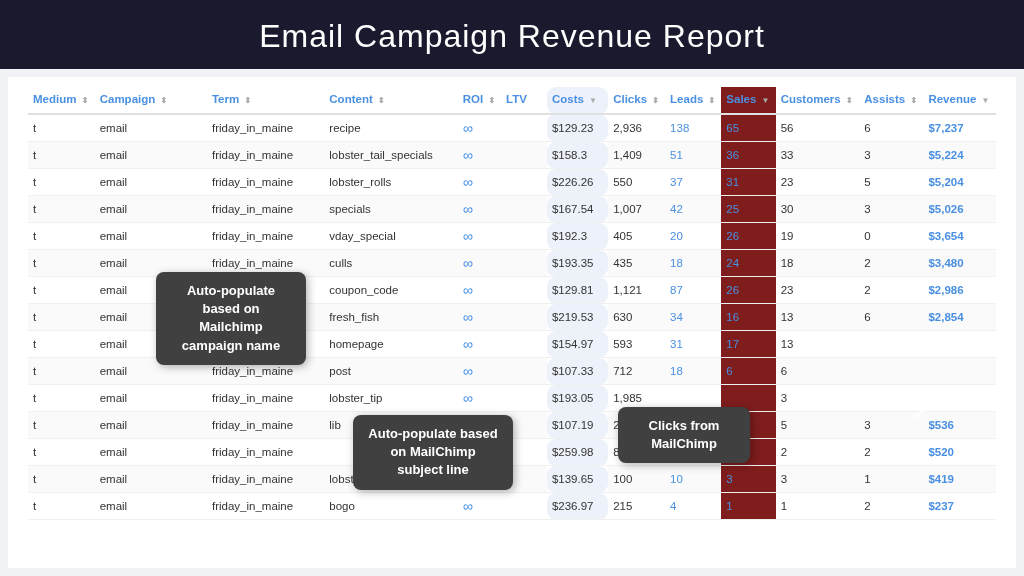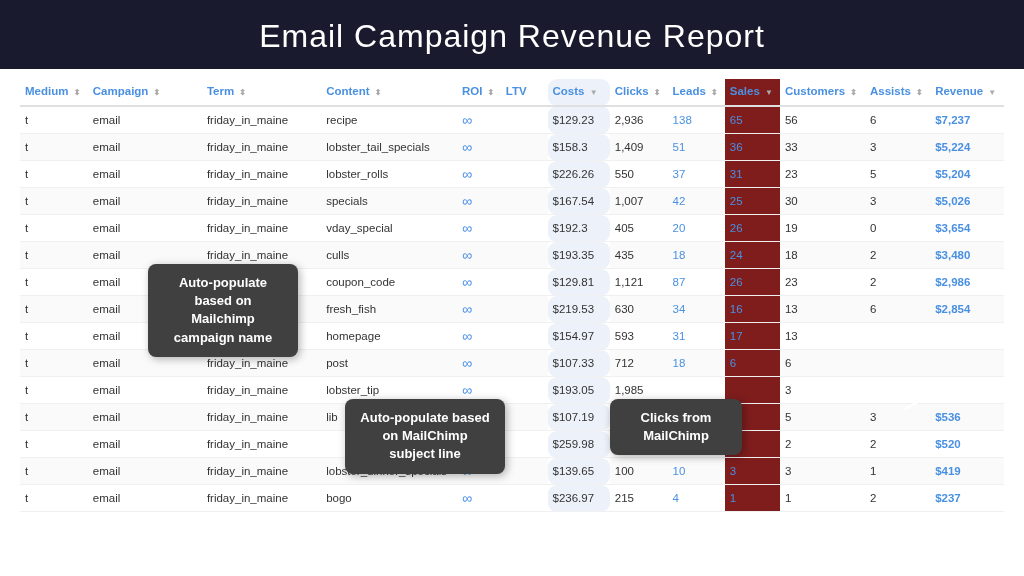--- a/index.html
+++ b/index.html
@@ -27,21 +27,21 @@
       font-size: 32px;
       font-weight: 300;
       letter-spacing: 1px;
       flex-shrink: 0;
     }
 
     .table-container {
       flex: 1;
       overflow: hidden;
       background: white;
-      margin: 0;
+      margin: 8px;
       position: relative;
       padding: 10px 20px 0 20px;
     }
 
     table {
       width: 100%;
       border-collapse: collapse;
       font-size: 11.5px;
     }
 
@@ -116,21 +116,21 @@
     }
 
     .callout-campaign {
       left: 148px;
       top: 195px;
       width: 150px;
     }
 
     .callout-subject {
       left: 345px;
-      top: 330px;
+      top: 338px;
       width: 160px;
     }
 
     .callout-clicks {
       left: 610px;
       top: 330px;
       width: 132px;
     }
 
     .callout-revenue {

